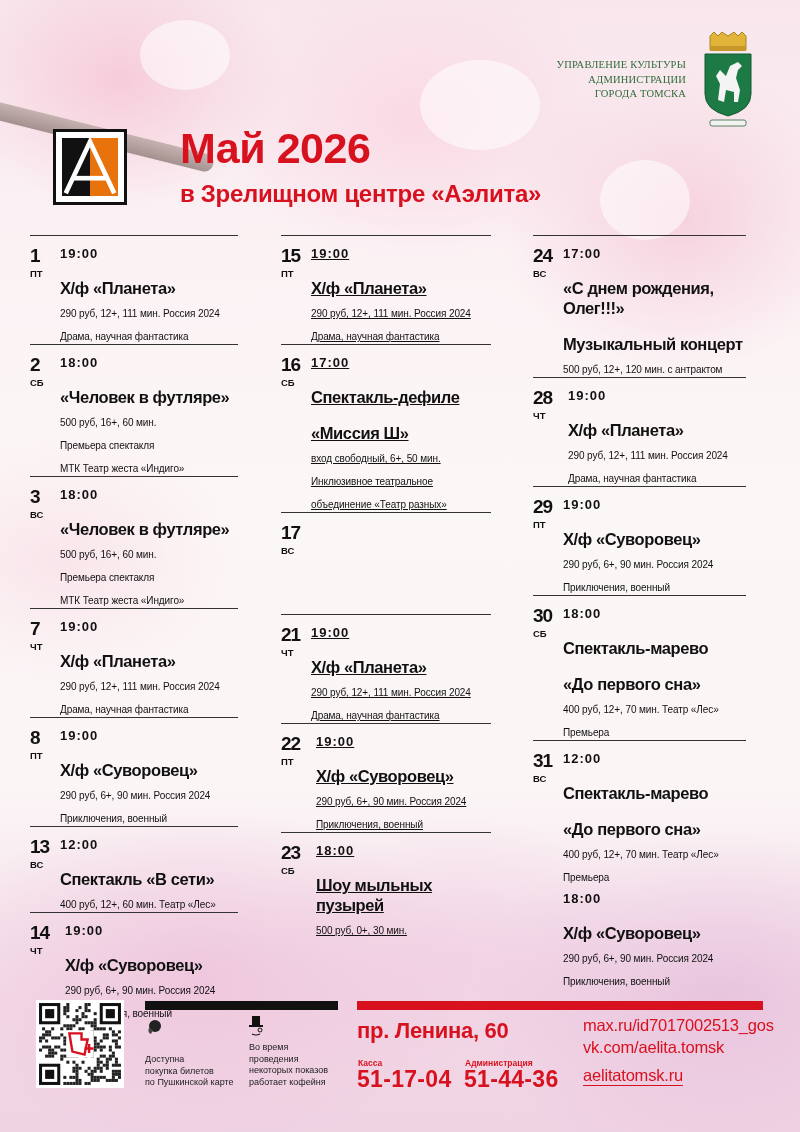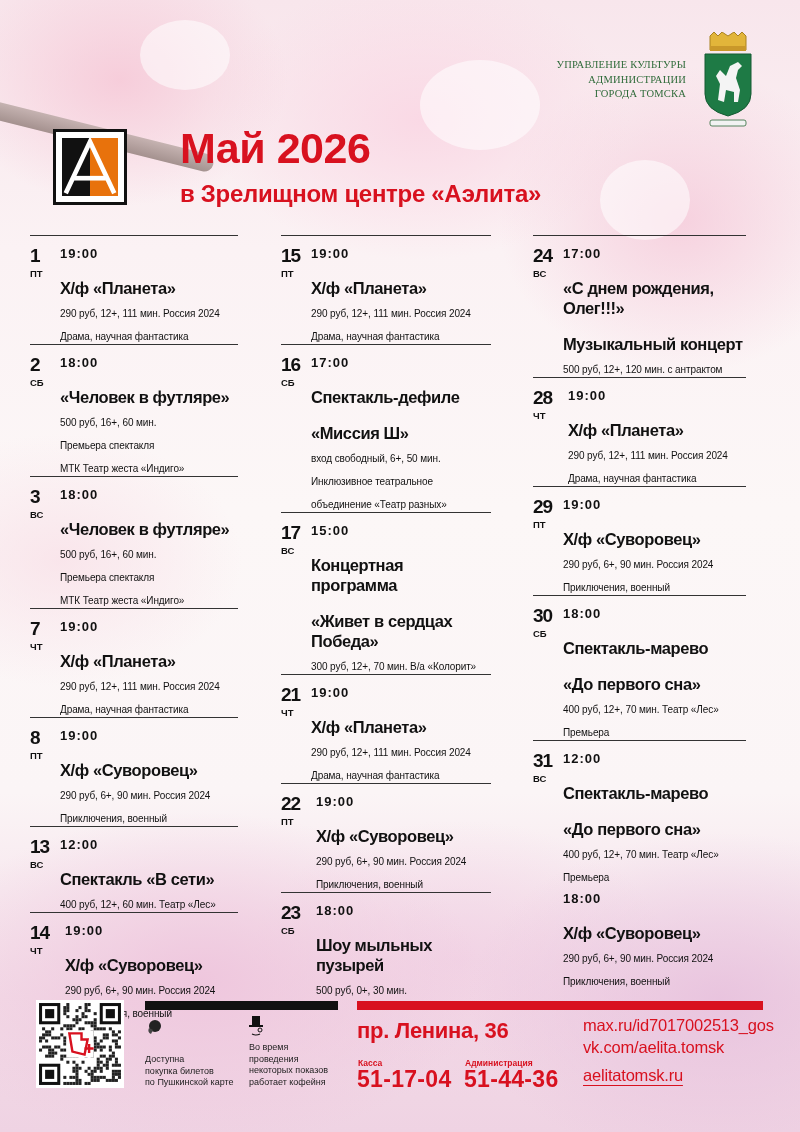--- a/index.html
+++ b/index.html
@@ -49,21 +49,21 @@
     font-family: "Liberation Serif", serif; font-size: 10.5px; line-height: 14.5px;
     color: #2f6b3a; letter-spacing: 0.2px;
   }
   .coat {
     position: absolute; left: 700px; top: 32px; width: 56px; height: 98px;
   }
 
   
   .col { position: absolute; top: 235px; }
   .col1 { left: 30px; width: 208px; }
-  .col2 { left: 281px; width: 210px; }
+  .col2 { left: 281px; width: 210px; text-decoration: underline; }
   .col3 { left: 533px; width: 213px; }
   .event {
     position: relative; border-top: 1.3px solid #333;
     padding: 10px 0 0 0;
   }
   .event.nob { border-top: none; padding-top: 6px; }
   .date {
     position: absolute; left: 0; top: 11px; width: 30px;
   }
   .date .num {
@@ -261,28 +261,20 @@
           <div>вход свободный, 6+, 50 мин.</div>
           <div>Инклюзивное театральное</div>
           <div>объединение «Театр разных»</div>
         </div>
       </div>
     </div>
     <div class="event" style="min-height: 102px;">
       <div class="date">
         <span class="num">17</span>
         <span class="dow">ВС</span>
-      </div>
-      <div class="body">
-      <div class="time">15:00</div>
-        <div class="name">Концертная программа</div>
-        <div class="name">«Живет в сердцах Победа»</div>
-        <div class="info">
-          <div>300 руб, 12+, 70 мин. В/а «Колорит»</div>
-        </div>
       </div>
     </div>
     <div class="event" style="min-height: 100px;">
       <div class="date">
         <span class="num">21</span>
         <span class="dow">ЧТ</span>
       </div>
       <div class="body">
       <div class="time">19:00</div>
         <div class="name">Х/ф «Планета»</div>
@@ -652,21 +644,21 @@
       <rect x="0" y="9" width="14" height="2" fill="#111"></rect>
     <circle cx="11" cy="14" r="2" fill="none" stroke="#111" stroke-width="1"></circle>
     <path d="M3 18 Q7 20 11 18" fill="none" stroke="#111" stroke-width="1.2"></path>
   </svg>
   <div>Во время</div>
   <div>проведения</div>
   <div>некоторых показов</div>
   <div>работает кофейня</div>
 </div>
 
-<div class="addr">пр. Ленина, 36</div>
+<div class="addr">пр. Ленина, 60</div>
 
 <div class="phone-label" style="left:358px;">Касса</div>
 <div class="phone" style="left:357px;">51-17-04</div>
 <div class="phone-label" style="left:465px;">Администрация</div>
 <div class="phone" style="left:464px;">51-44-36</div>
 
 <div class="link" style="top:1016px;">max.ru/id7017002513_gos</div>
 <div class="link" style="top:1038px;">vk.com/aelita.tomsk</div>
 <div class="link u" style="top:1066px;">aelitatomsk.ru</div>
 

